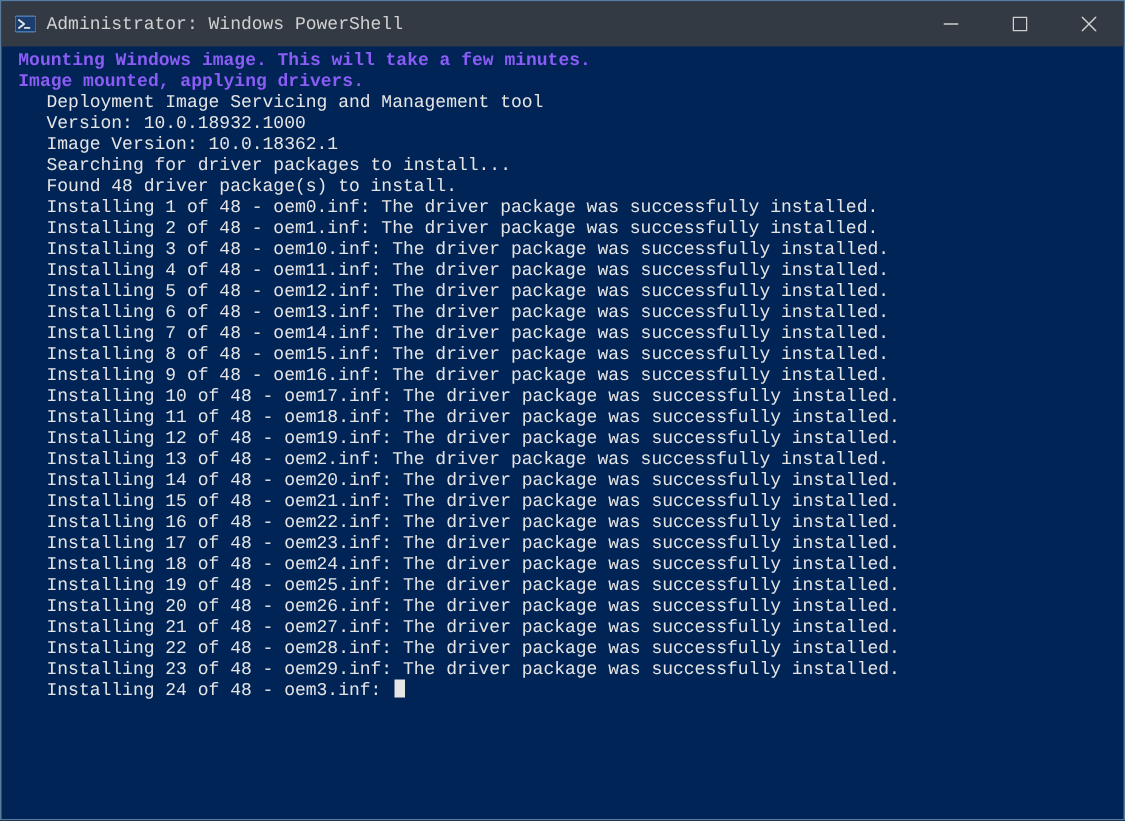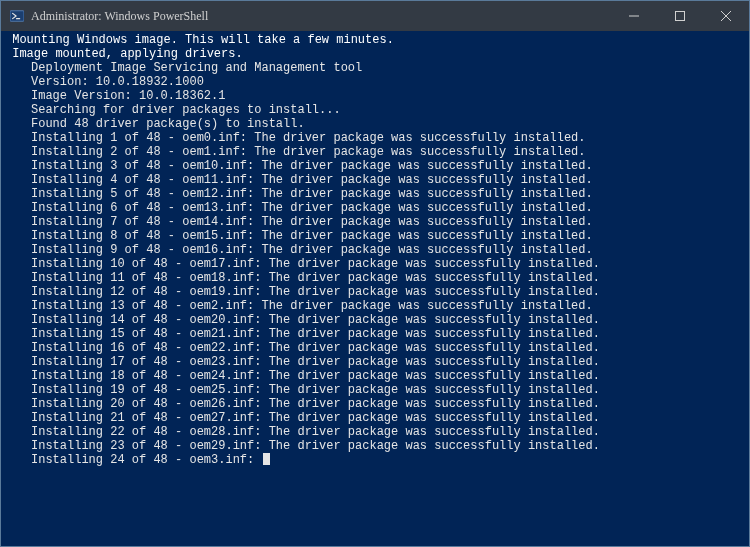--- a/index.html
+++ b/index.html
@@ -8,21 +8,21 @@
 
   .window {
     width: 750px; height: 547px;
     background: #012456;
     border: 1px solid #5a7a9a;
     display: flex; flex-direction: column;
   }
   .titlebar {
     height: 30px; background: #333a44;
     display: flex; align-items: center;
-    font-family: Liberation Serif, serif;
+    font-family: Liberation Mono, monospace;
     font-size: 12px; color: #d0d0d0;
     user-select: none;
   }
   .titlebar .app-icon {
     width: 16px; height: 16px; margin: 0 6px 0 8px;
     display: flex; align-items: center; justify-content: center;
   }
   .titlebar .title { flex: 0 0 auto; }
   .titlebar .drag { flex: 1 1 auto; height: 100%; }
   .win-btn {
@@ -35,21 +35,21 @@
   .terminal {
     flex: 1 1 auto;
     padding: 2px 4px;
     color: #e5e5e5;
     line-height: 14px;
     white-space: pre;
     overflow: hidden;
   }
   .terminal .line { display: block; }
   .c-white  { color: #e5e5e5; margin-left: 26px; }
-  .c-yellow { color: #ffffff; }
+  .c-yellow { color: #8b5cf6; font-weight: bold; }
 
   .cursor {
     display: inline-block;
     width: 7px; height: 12px;
     background: #e5e5e5;
     vertical-align: -2px;
     margin-left: 2px;
   }
 </style>
 </head>

